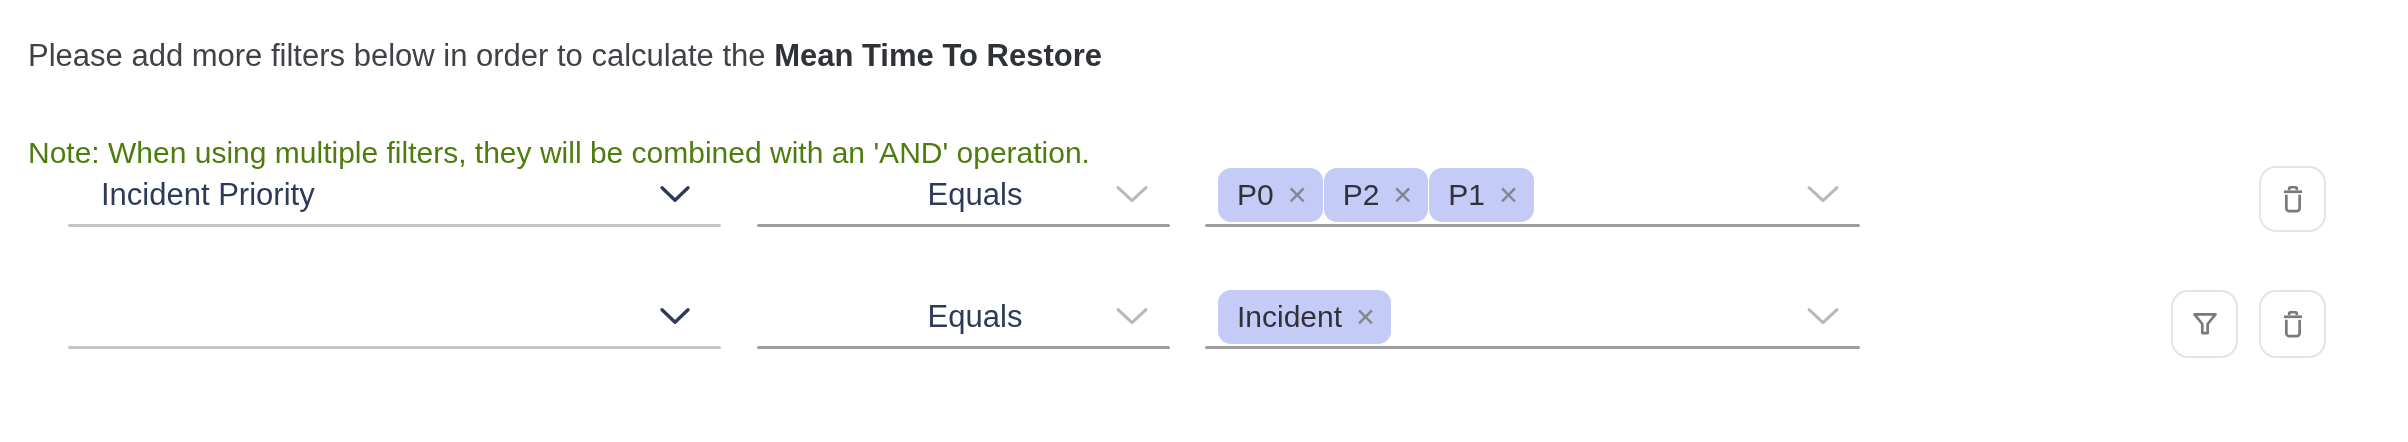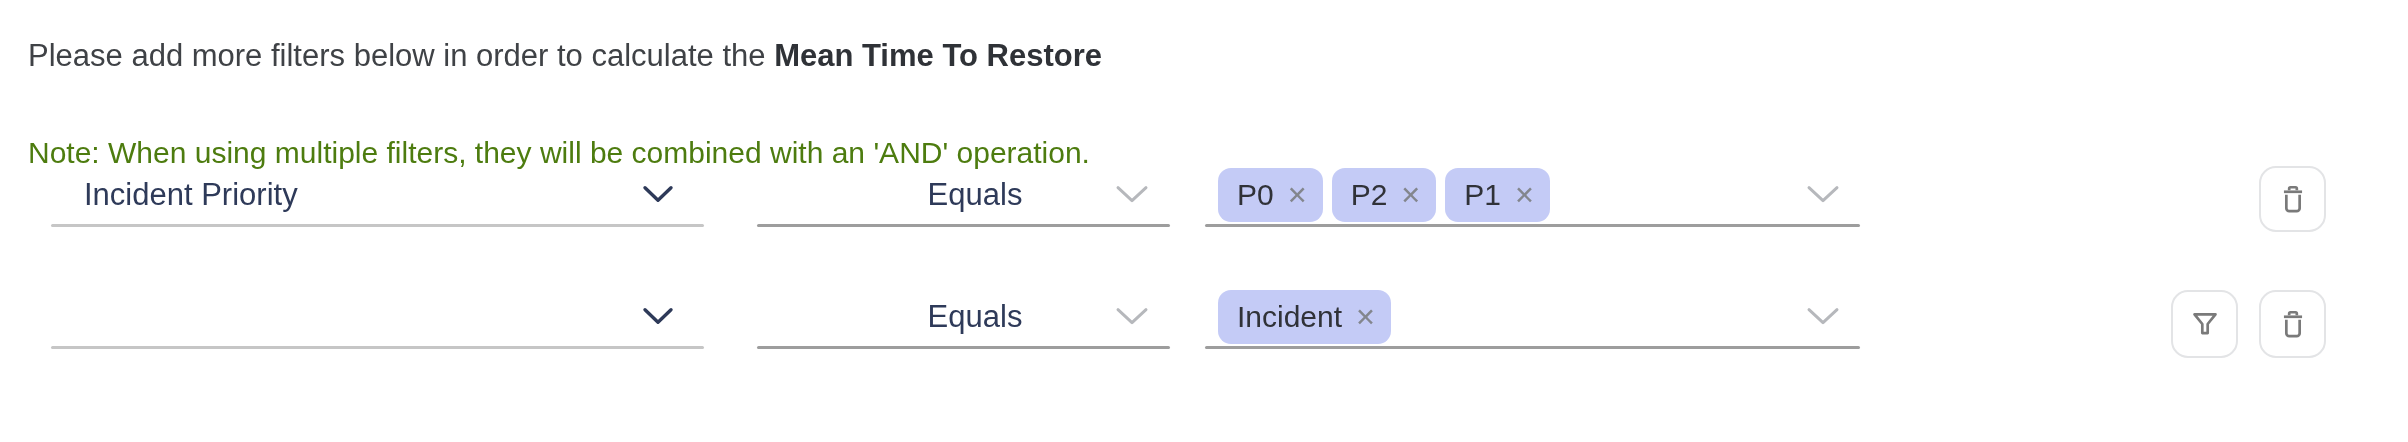--- a/index.html
+++ b/index.html
@@ -14,36 +14,36 @@
   .heading b{font-weight:700;color:#2f3237;}
   .note{position:absolute;left:28px;top:96px;font-size:30px;line-height:40px;color:#4d7c0f;white-space:pre;margin-top:37px;}
 
   .field{position:absolute;height:64px;display:flex;align-items:center;}
   .field::after{content:"";position:absolute;left:0;right:0;bottom:0;height:3px;border-radius:3px;}
   .ul-light::after{background:var(--underline-light);}
   .ul-dark::after{background:var(--underline-dark);}
 
   .row1{top:163px;}
   .row2{top:285px;}
-  .col-field{left:51px;width:653px;}
+  .col-field{left:68px;width:653px;}
   .col-op{left:757px;width:413px;justify-content:center;}
   .col-val{left:1205px;width:655px;}
 
   .select-label{font-size:31px;color:var(--field-text);}
   .col-field .select-label{margin-left:33px;}
   .col-op .select-label{margin-left:23px;}
 
   .chev{position:absolute;top:50%;transform:translateY(-54%);display:block;}
   .chev-navy{color:var(--field-text);}
   .chev-gray{color:var(--muted-chevron);}
   .col-field .chev{right:30px;}
   .col-op .chev{right:21px;}
   .col-val .chev{right:20px;}
 
-  .pills{display:flex;gap:9px;margin-left:13px;align-items:center;}
+  .pills{display:flex;gap:1px;margin-left:13px;align-items:center;}
   .pill{height:54px;background:var(--tag-bg);border-radius:13px;display:inline-flex;align-items:center;
         padding:0 15px 0 19px;font-size:30px;color:var(--tag-text);white-space:nowrap;}
   .pill-x{margin-left:13px;font-size:25px;color:var(--tag-x);line-height:1;cursor:pointer;}
 
   .iconbtn{position:absolute;box-sizing:border-box;background:#fff;border:2px solid var(--btn-border);
            border-radius:17px;display:flex;align-items:center;justify-content:center;padding:0;}
   .btn-r1{top:166px;width:67px;height:66px;}
   .btn-r2{top:290px;width:67px;height:68px;}
   .trash-r1{left:2259px;}
   .funnel-r2{left:2171px;}

